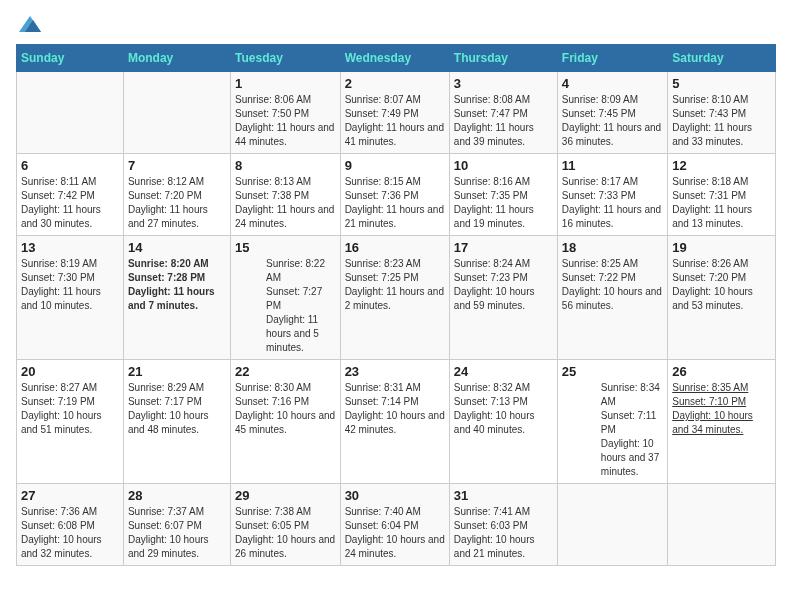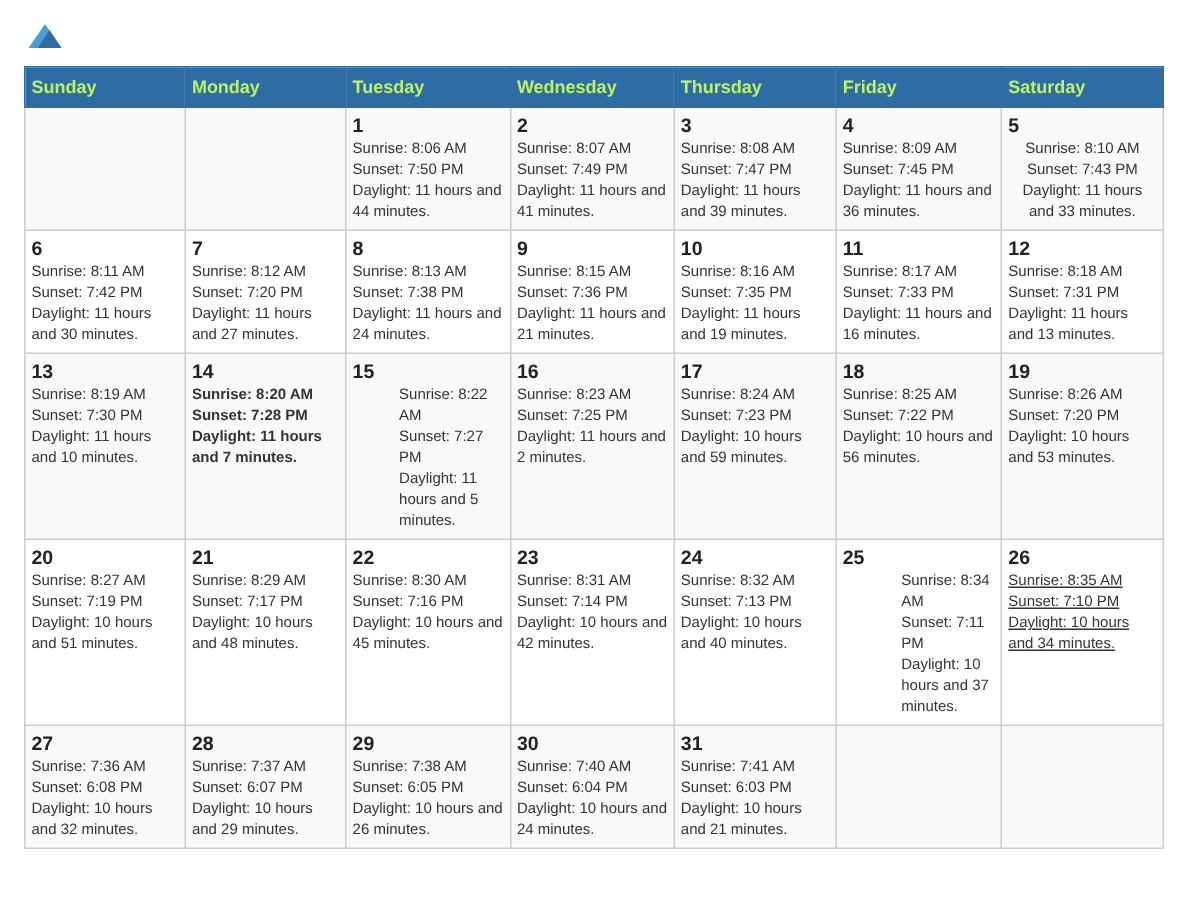--- a/index.html
+++ b/index.html
@@ -42,21 +42,21 @@
       font-size: 14px;
       color: #555;
     }
     table {
       width: 100%;
       border-collapse: collapse;
       font-size: 11px;
     }
     thead tr th {
       background-color: #2e6da4;
-      color: #bef264;
+      color: #5eead4;
       padding: 6px 4px;
       text-align: left;
       font-size: 12px;
       font-weight: bold;
       border: 1px solid #2e6da4;
     }
     tbody tr td {
       border: 1px solid #ccc;
       vertical-align: top;
       padding: 4px;
@@ -139,21 +139,21 @@
 Daylight: 11 hours and 39 minutes.</div>
         </td>
         <td>
           <span class="day-num">4</span>
           <div class="day-info" style="white-space: pre-line;">Sunrise: 8:09 AM
 Sunset: 7:45 PM
 Daylight: 11 hours and 36 minutes.</div>
         </td>
         <td>
           <span class="day-num">5</span>
-          <div class="day-info" style="white-space: pre-line; text-align: center;">Sunrise: 8:10 AM
+          <div class="day-info" style="white-space: pre-line;">Sunrise: 8:10 AM
 Sunset: 7:43 PM
 Daylight: 11 hours and 33 minutes.</div>
         </td>
       </tr>
       <tr>
         <td>
           <span class="day-num">6</span>
           <div class="day-info" style="white-space: pre-line;">Sunrise: 8:11 AM
 Sunset: 7:42 PM
 Daylight: 11 hours and 30 minutes.</div>

